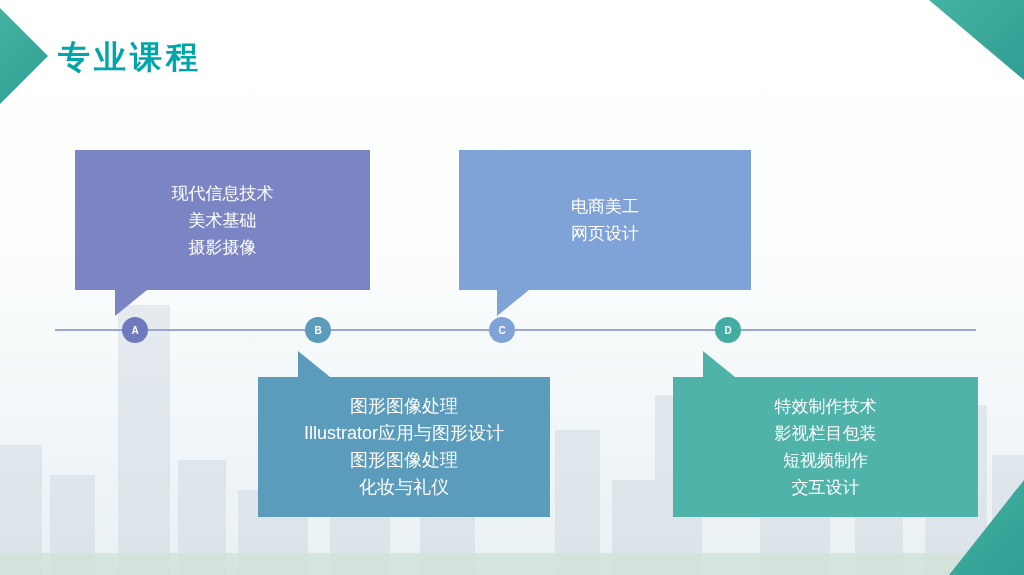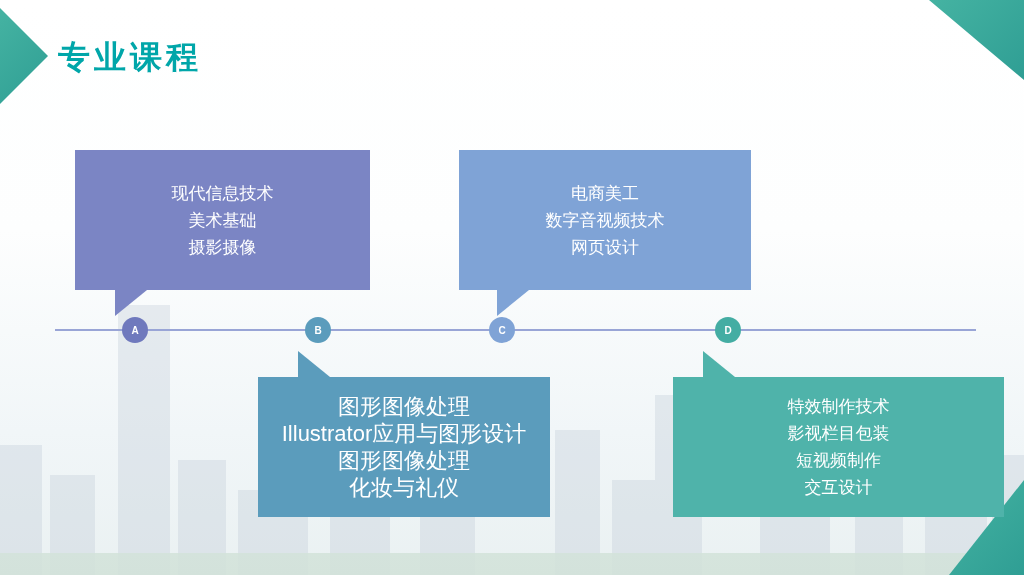--- a/index.html
+++ b/index.html
@@ -58,22 +58,22 @@
     color:#ffffff;text-align:center;
   }
   .callout .ln{font-size:17px;line-height:27px;white-space:nowrap;}
   .callout .tail{position:absolute;width:0;height:0;}
   .box-a{left:75px;top:150px;width:295px;height:140px;background:var(--box-a);}
   .box-a .tail{top:100%;left:40px;border-top:26px solid var(--box-a);border-right:32px solid transparent;}
   .box-c{left:459px;top:150px;width:292px;height:140px;background:var(--box-c);}
   .box-c .tail{top:100%;left:38px;border-top:26px solid var(--box-c);border-right:32px solid transparent;}
   .box-b{left:258px;top:377px;width:292px;height:140px;background:var(--box-b);}
   .box-b .tail{top:-26px;left:40px;border-bottom:26px solid var(--box-b);border-right:32px solid transparent;}
-  .box-b .ln{font-size:22px;}
-  .box-d{left:673px;top:377px;width:331px;height:140px;background:var(--box-d);font-family:Liberation Serif, serif;}
+  .box-b .ln{font-size:18px;}
+  .box-d{left:673px;top:377px;width:305px;height:140px;background:var(--box-d);font-family:Liberation Serif, serif;}
   .box-d .tail{top:-26px;left:30px;border-bottom:26px solid var(--box-d);border-right:32px solid transparent;}
 </style>
 </head>
 <body>
 
 <svg class="skyline" viewBox="0 0 1024 320" preserveAspectRatio="none">
   <g fill="#c2cdd8">
     <rect x="0" y="190" width="42" height="130"></rect>
     <rect x="50" y="220" width="45" height="100"></rect>
     <rect x="118" y="50" width="52" height="270"></rect>
@@ -114,21 +114,20 @@
 
 <div class="callout box-a">
   <div class="ln">现代信息技术</div>
   <div class="ln">美术基础</div>
   <div class="ln">摄影摄像</div>
   <div class="tail"></div>
 </div>
 
 <div class="callout box-c">
   <div class="ln">电商美工</div>
-  <div class="ln">数字音视频技术</div>
   <div class="ln">网页设计</div>
   <div class="tail"></div>
 </div>
 
 <div class="callout box-b">
   <div class="ln">图形图像处理</div>
   <div class="ln">Illustrator应用与图形设计</div>
   <div class="ln">图形图像处理</div>
   <div class="ln">化妆与礼仪</div>
   <div class="tail"></div>

